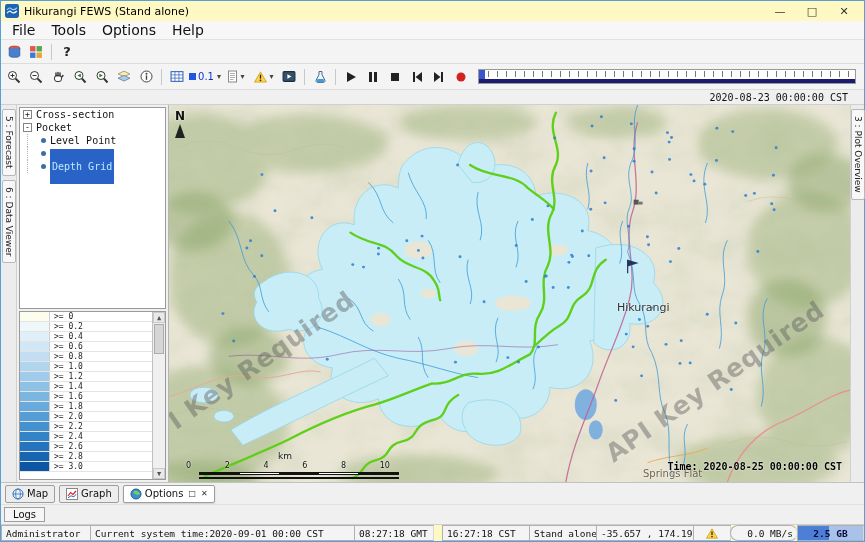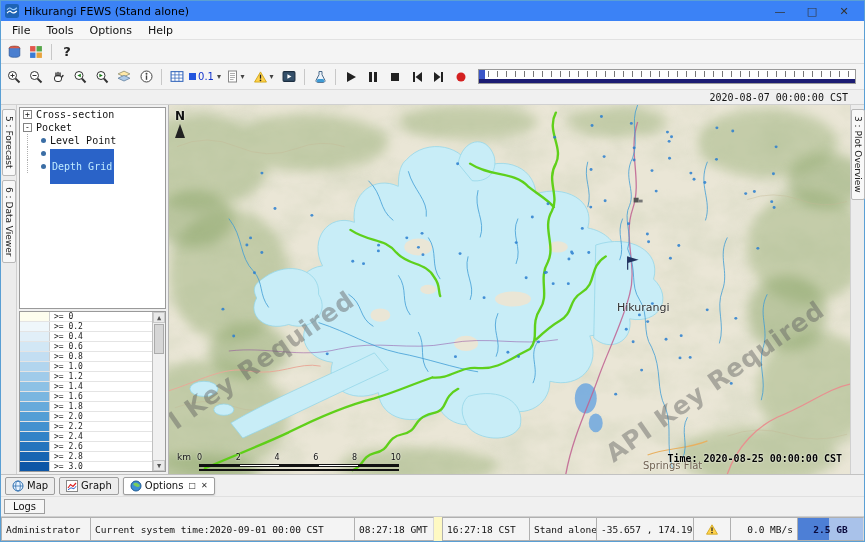--- a/index.html
+++ b/index.html
@@ -1,29 +1,29 @@
 <!DOCTYPE html>
 <html><head>
 <meta charset="utf-8">
 <style>
   * { box-sizing: border-box; margin: 0; padding: 0; }
   html,body { width:865px; height:542px; overflow:hidden; }
   body { font-family:"DejaVu Sans", sans-serif; font-size:11px; color:#111; background:#fff; }
   .window { width:865px; height:542px; border:1px solid #5a9fd4; display:flex; flex-direction:column; background:#f0f0f0; }
 
   
-  .titlebar { height:20px; background:#3b82f6; display:flex; align-items:center; padding:0 4px; flex:0 0 auto; }
+  .titlebar { height:20px; background:#fef9c3; display:flex; align-items:center; padding:0 4px; flex:0 0 auto; }
   .app-icon { width:14px; height:14px; flex:0 0 auto; }
   .title-text { margin-left:5px; font-size:11px; color:#000; }
   .tb-spacer { flex:1; }
   .win-btn { width:32px; height:18px; display:flex; align-items:center; justify-content:center; font-size:11px; color:#333; cursor:default; }
 
   
   .menubar { height:19px; background:#f7f7f7; border-bottom:1px solid #e2e2e2; display:flex; align-items:center; padding-left:3px; flex:0 0 auto; }
-  .menu-item { padding:1px 8px; font-size:11px;text-align:center; }
+  .menu-item { padding:1px 8px; font-size:14px;text-align:center; }
 
   
   .toolbar { display:flex; align-items:center; background:#f4f4f4; border-bottom:1px solid #dcdcdc; padding-left:2px; flex:0 0 auto; }
   .toolbar1 { height:24px; }
   .toolbar2 { height:26px; }
   .tbtn { width:22px; height:20px; display:inline-flex; align-items:center; justify-content:center; border:1px solid transparent; border-radius:2px; gap:1px; }
   .tsep { width:1px; height:16px; background:#c8c8c8; margin:0 4px; flex:0 0 auto; }
   .help-btn { font-weight:bold; font-size:13px; color:#222; }
   .dd { font-size:8px; color:#444; margin-left:1px; }
   .val-swatch { width:7px; height:7px; background:#2255dd; display:inline-block; }
@@ -72,51 +72,51 @@
   .overlay { position:absolute; pointer-events:none; }
   .compass { left:6px; top:4px; display:flex; flex-direction:column; align-items:center; font-weight:bold; font-size:12px; color:#111; text-shadow:0 0 2px #fff; }
   .compass-arrow { width:0; height:0; border-left:5px solid transparent; border-right:5px solid transparent; border-bottom:14px solid #222; margin-top:1px; }
   .watermark { font-size:25px; font-weight:bold; color:rgba(95,95,95,0.45); white-space:nowrap; transform:rotate(-35deg); letter-spacing:1px; }
   .wm1 { left:-54px; top:252px; }
   .wm2 { left:416px; top:262px; }
   .town-label { left:448px; top:196px; font-size:11px; color:#333; text-shadow:0 0 2px #fff; }
   .locality-label { left:474px; bottom:3px; font-size:10px; color:#6e6050; text-shadow:0 0 2px #fff; }
   .map-time { right:8px; bottom:10px; font-family:"DejaVu Sans Mono", monospace; font-size:10px; font-weight:bold; color:#000; text-shadow:0 0 2px #fff; }
   .scalebar { left:8px; bottom:3px; font-size:8px; color:#111; text-shadow:0 0 2px #fff; }
-  .scale-top { display:flex; align-items:flex-end; }
+  .scale-top { display:flex; align-items:center;flex-direction:column; }
   .scale-unit { width:20px; font-size:9px; }
   .scale-ticks { width:204px; display:flex; justify-content:space-between; }
   .scale-bar-line { width:200px; height:3px; margin:2px 0 0 22px; display:flex; border:1px solid #111; }
   .scale-bar-line i { flex:1; } 
   .scale-bar-line i:nth-child(odd) { background:#111; }
   .scale-bar-line i:nth-child(even) { background:#fff; }
   .scale-bar-line2 { width:200px; height:2px; margin:2px 0 0 22px; border:1px solid #111;
      background:repeating-linear-gradient(90deg,#fff 0 20px,#111 20px 40px); }
 
   
   .bottom-tabs { height:22px; background:#f0f0f0; border-top:1px solid #c2c2c2; display:flex; align-items:center; gap:4px; padding-left:4px; flex:0 0 auto; }
   .btab { display:inline-flex; align-items:center; gap:3px; padding:1px 6px; border:1px solid #9e9e9e; background:#ededed; font-size:10px; border-radius:2px; height:18px; }
   .btab.active { background:#fff; box-shadow:0 1px 2px rgba(0,0,0,.15); }
   .btab .tctl { font-size:8px; color:#333; margin-left:2px; }
 
   .logs-row { height:20px; background:#f0f0f0; display:flex; align-items:center; padding-left:3px; flex:0 0 auto; border-top:1px solid #e0e0e0; }
   .logs-btn { font-size:10px; padding:1px 8px; border:1px solid #9e9e9e; background:#f6f6f6; border-radius:0; }
 
   
-  .statusbar { height:25px; display:flex; background:#fef9c3; border-top:1px solid #cfcfcf; font-family:"DejaVu Sans Mono", monospace; font-size:9.5px; flex:0 0 auto; }
+  .statusbar { height:17px; display:flex; background:#fef9c3; border-top:1px solid #cfcfcf; font-family:"DejaVu Sans Mono", monospace; font-size:9.5px; flex:0 0 auto; }
   .scell { border:1px solid #b0b0b0; border-right-color:#d8d8d8; display:flex; align-items:center; padding:0 4px; white-space:nowrap; overflow:hidden; background:#f4f4f4; margin-left:-1px; }
   .scell:first-child { margin-left:0; }
   .c-user { width:90px; }
   .c-systime { width:265px; }
   .c-gmt { width:80px; }
   .c-local { width:88px;margin-left:8px; }
   .c-mode { width:68px; }
   .c-coord { width:98px; }
   .c-warn { width:38px; justify-content:center; }
-  .c-rate { width:68px; justify-content:flex-end; }
+  .c-rate { width:68px; justify-content:flex-end;border-radius:8px; }
   .c-mem { flex:1; position:relative; background:#a9c2ea; justify-content:center; }
   .mem-fill { position:absolute; left:0; top:0; bottom:0; width:48%; background:#4d7fd6; }
   .mem-text { position:relative; color:#0a0a3c; font-weight:bold; }
 </style>
 </head>
 <body>
 
 <div class="window">
 
   <div class="titlebar">
@@ -294,21 +294,21 @@
         <svg width="12" height="12" viewBox="0 0 12 12">
           <circle cx="6" cy="6" r="4.5" fill="#d42020"></circle>
         </svg>
       </span>
     <div class="ruler">
         <span class="cursor"></span>
       </div>
   </div>
 
   <div class="time-strip">
-    <span>2020-08-07 00:00:00 CST</span>
+    <span>2020-08-23 00:00:00 CST</span>
   </div>
 
   <div class="main">
     <div class="tabstrip left">
 
     <span class="vtab">5 : Forecast</span>
         <span class="vtab">6 : Data Viewer</span>
       </div>
 
     <div class="left-panel">

